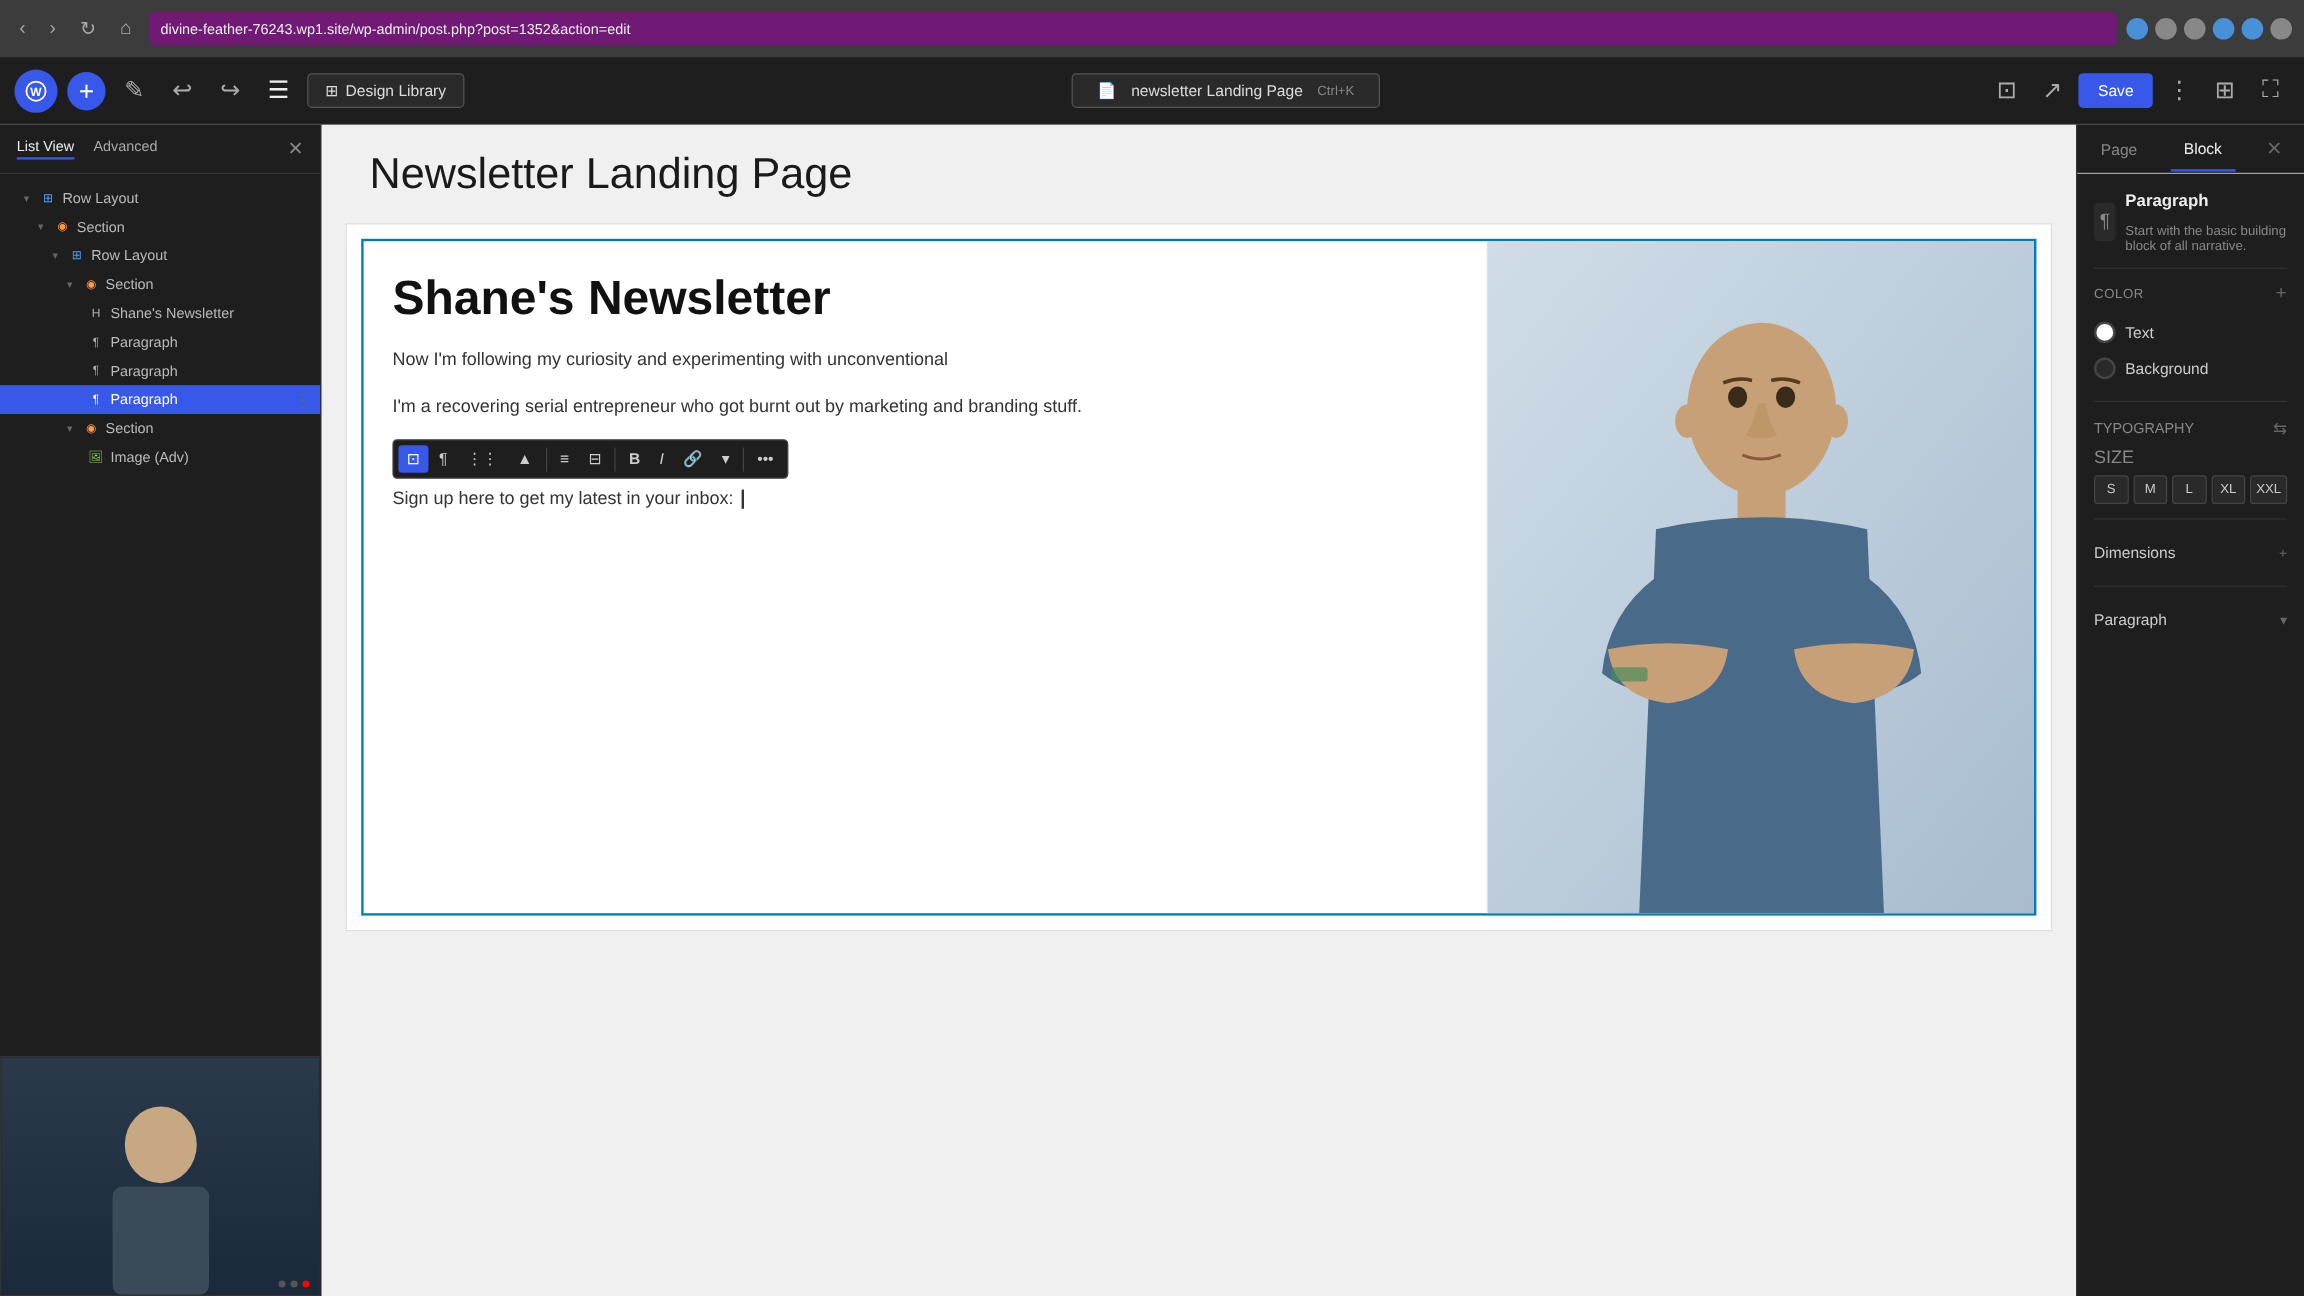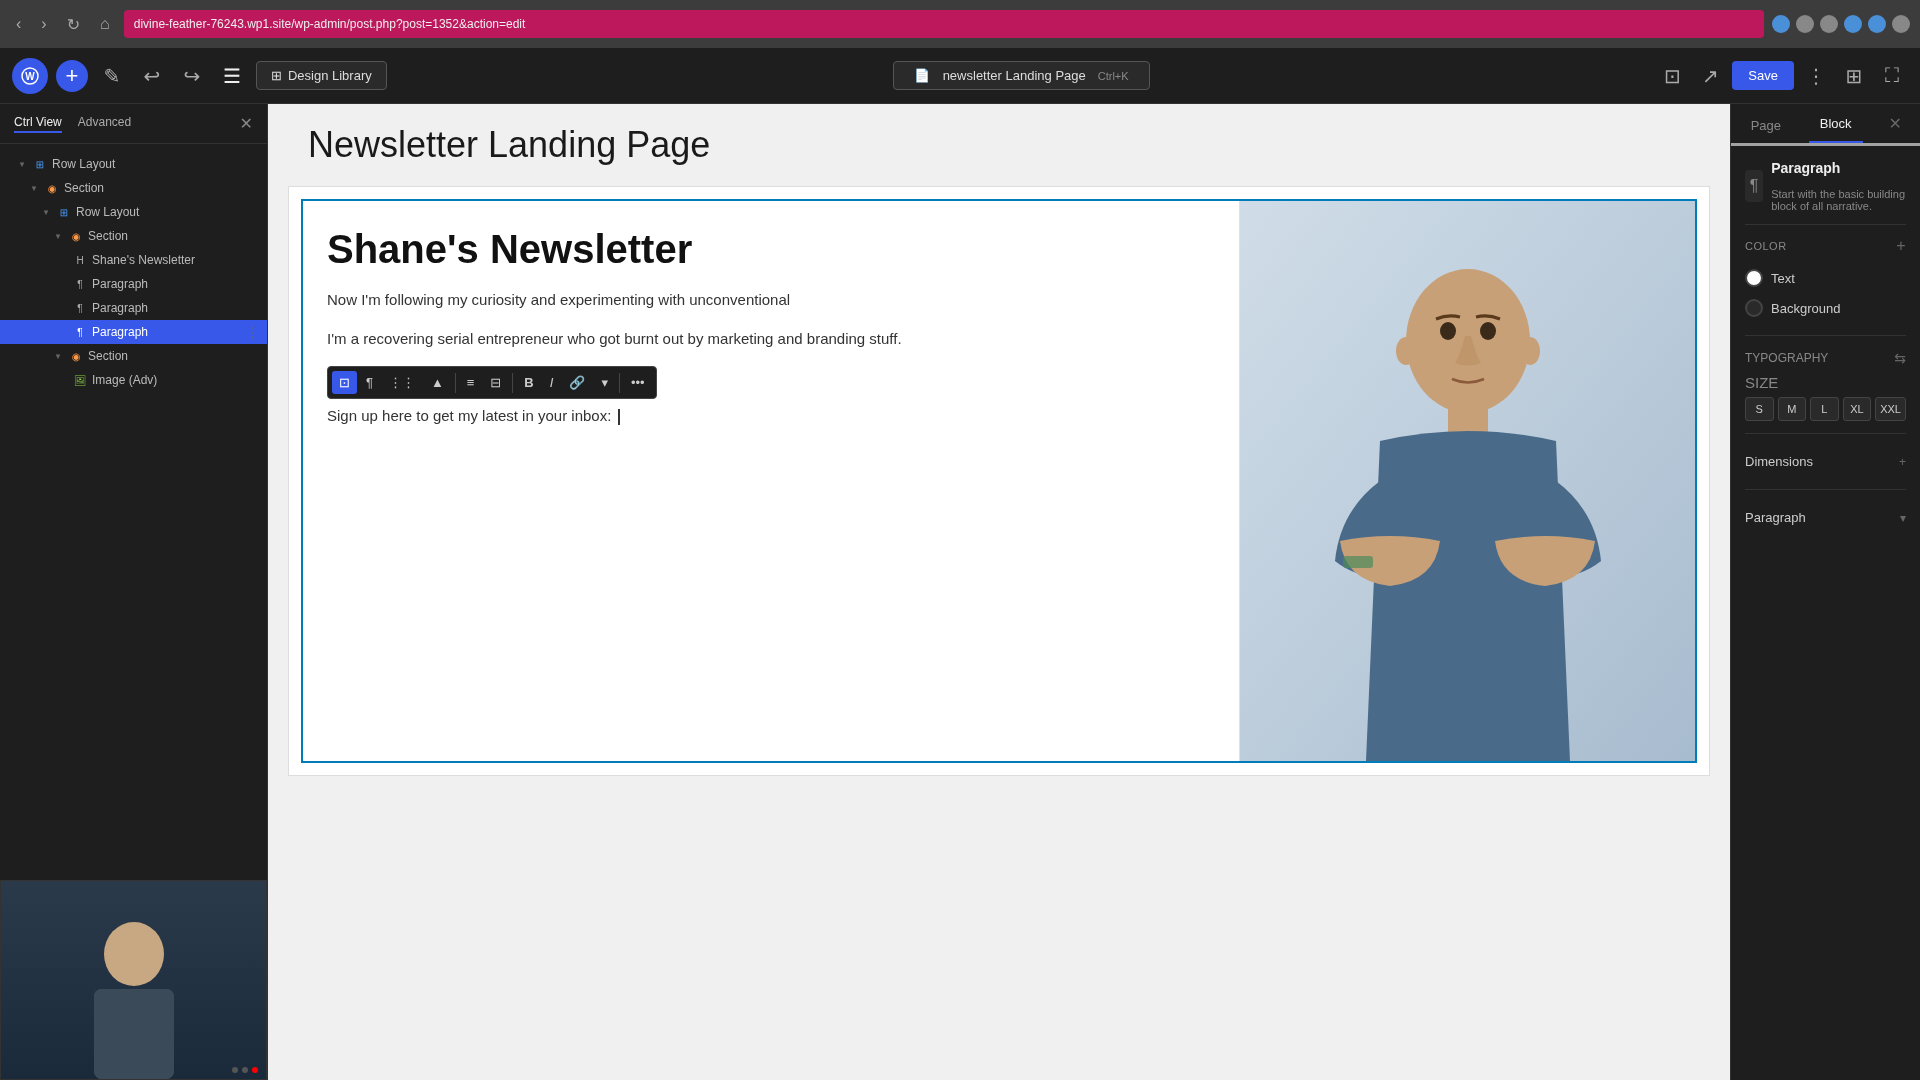--- a/index.html
+++ b/index.html
@@ -17,21 +17,21 @@
     .browser-nav-btn {
       color: #aaa;
       background: none;
       border: none;
       cursor: pointer;
       font-size: 16px;
       padding: 4px 6px;
     }
     .browser-url-bar {
       flex: 1;
-      background: #be185d;
+      background: #701a75;
       border: none;
       border-radius: 4px;
       color: #eee;
       padding: 4px 10px;
       font-size: 12px;
       height: 28px;
     }
     .browser-icons {
       display: flex;
       gap: 6px;
@@ -506,22 +506,22 @@
       font-size: 13px;
     }
     .section-toggle-arrow {
       color: #666;
       font-size: 12px;
     }
 
     
     .right-top-tabs {
       display: flex;
-      align-items: flex-end;
-      border-bottom: 3px solid #a3a3a3;
+      align-items: center;
+      border-bottom: 1px solid #a3a3a3;
       padding: 0 8px;
       gap: 16px;
     }
   </style>
 </head>
 <body>
 
 <div class="browser-chrome">
   <button class="browser-nav-btn">‹</button>
   <button class="browser-nav-btn">›</button>
@@ -571,21 +571,21 @@
     <button class="wp-toolbar-btn">⊞</button>
     <button class="wp-toolbar-btn">⛶</button>
   </div>
 </div>
 
 <div class="main-layout">
 
   <div class="left-panel">
     <div class="panel-header">
       <div class="panel-tabs">
-        <div class="panel-tab active">Ctrl View</div>
+        <div class="panel-tab active">List View</div>
         <div class="panel-tab">Advanced</div>
       </div>
       <button class="panel-close">✕</button>
     </div>
 
     <div class="outline-tree">
 
       <div class="tree-item">
         <span class="tree-indent" style="width:4px"></span>
         <span class="chevron">▾</span>

